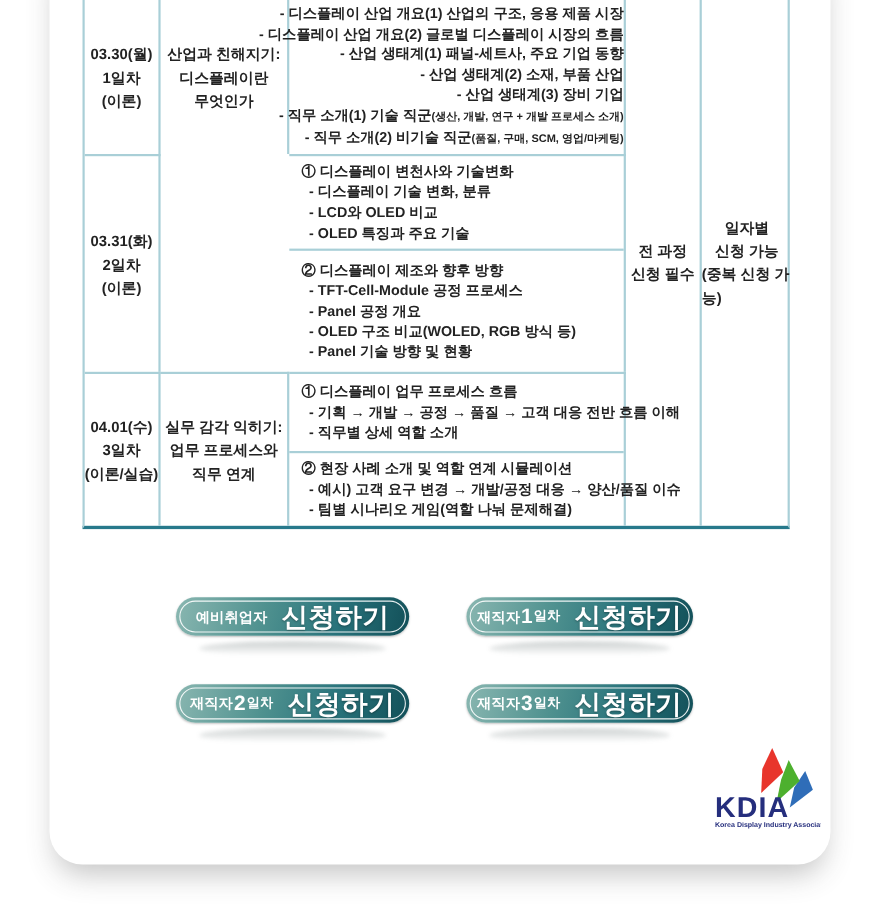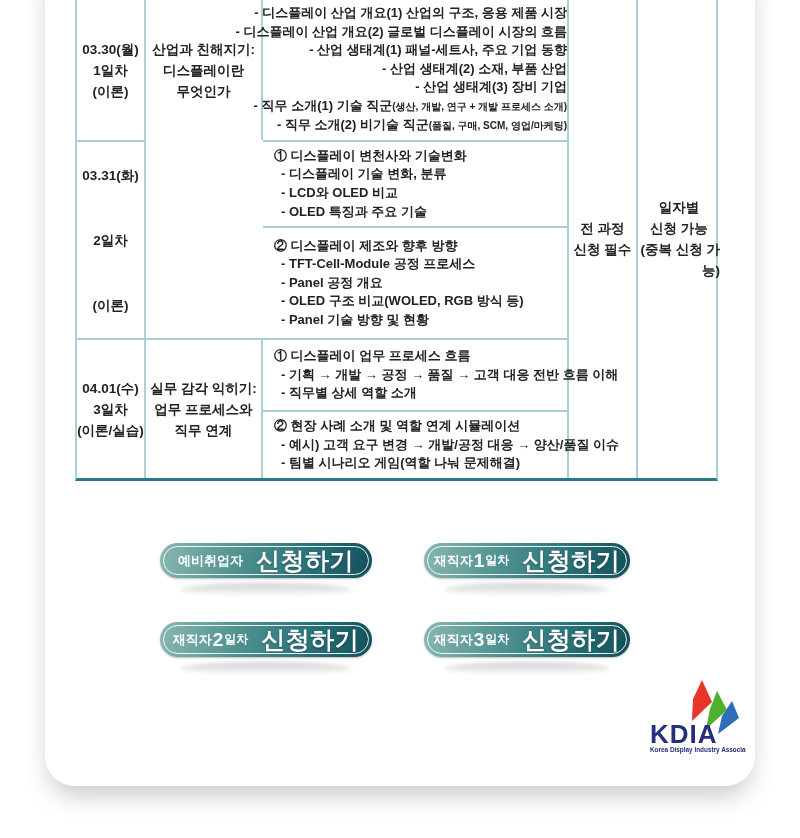--- a/index.html
+++ b/index.html
@@ -12,21 +12,21 @@
 
   
   .tbl{position:absolute;left:75px;top:0;width:643px;height:481px;
        display:grid;grid-template-columns:69px 117px 306px 69px 82px;
        grid-template-rows:140px 198px 140px;
        border-left:2px solid #a9cfd7;border-right:2px solid #a9cfd7;
        border-bottom:3px solid #27798b;box-sizing:border-box;
        color:#222;font-weight:600;}
   .cell{box-sizing:border-box;border-right:2px solid #a9cfd7;}
   .cell.center{display:flex;flex-direction:column;align-items:center;justify-content:center;
-               text-align:right;font-size:13.5px;line-height:21px;}
+               text-align:left;font-size:13.5px;line-height:21px;}
   .rb{border-bottom:2px solid #a9cfd7;}
   .content{display:flex;flex-direction:column;font-size:13px;line-height:18.6px;}
   .content .line{padding-left:11px;white-space:nowrap;}
   .content .sm{font-size:10px;}
   .blk{display:flex;flex-direction:column;justify-content:center;box-sizing:border-box;}
   .blk .head{padding-left:11px;white-space:nowrap;}
   .blk .line{padding-left:18px;}
   .c1{justify-content:center;align-items:flex-end;}
   .span3{grid-row:1 / span 3;}
   .last{border-right:none;}
@@ -81,21 +81,21 @@
     <div class="cell center span3">
       <span>전 과정</span>
       <span>신청 필수</span>
     </div>
     <div class="cell center span3 last">
       <span>일자별</span>
       <span>신청 가능</span>
       <span>(중복 신청 가능)</span>
     </div>
 
-    <div class="cell center" style="grid-row:2;grid-column:1;border-top:2px solid #a9cfd7;gap:44px;">
+    <div class="cell center" style="grid-row:2;grid-column:1;border-top:2px solid #a9cfd7;">
       <span>03.31(화)</span>
       <span>2일차</span>
       <span>(이론)</span>
     </div>
     <div class="cell content" style="grid-row:2;grid-column:3;border-top:2px solid #a9cfd7;">
       <div class="blk rb" style="height:86px;">
         <div class="head">① 디스플레이 변천사와 기술변화</div>
         <div class="line">- 디스플레이 기술 변화, 분류</div>
         <div class="line">- LCD와 OLED 비교</div>
         <div class="line">- OLED 특징과 주요 기술</div>

